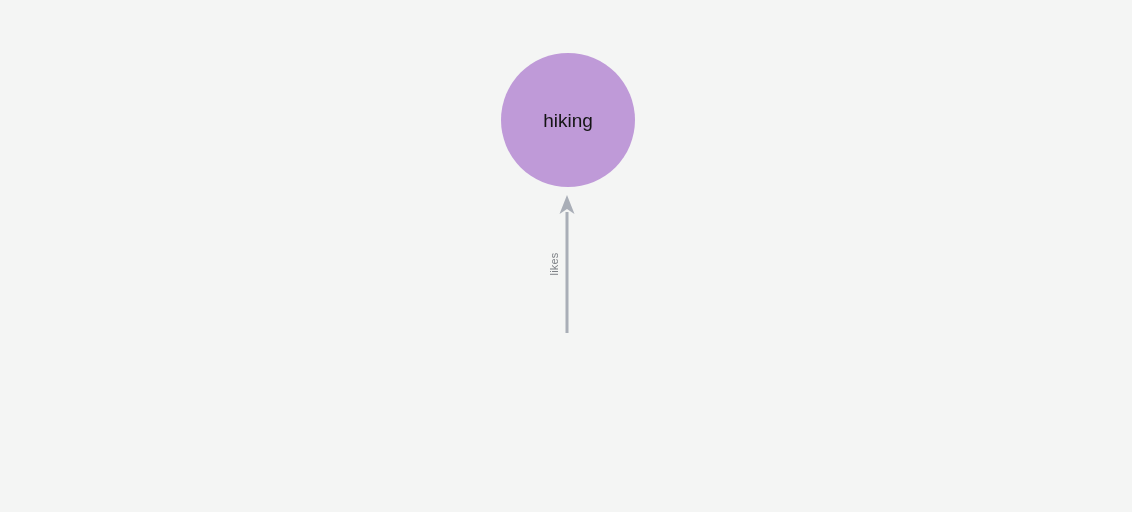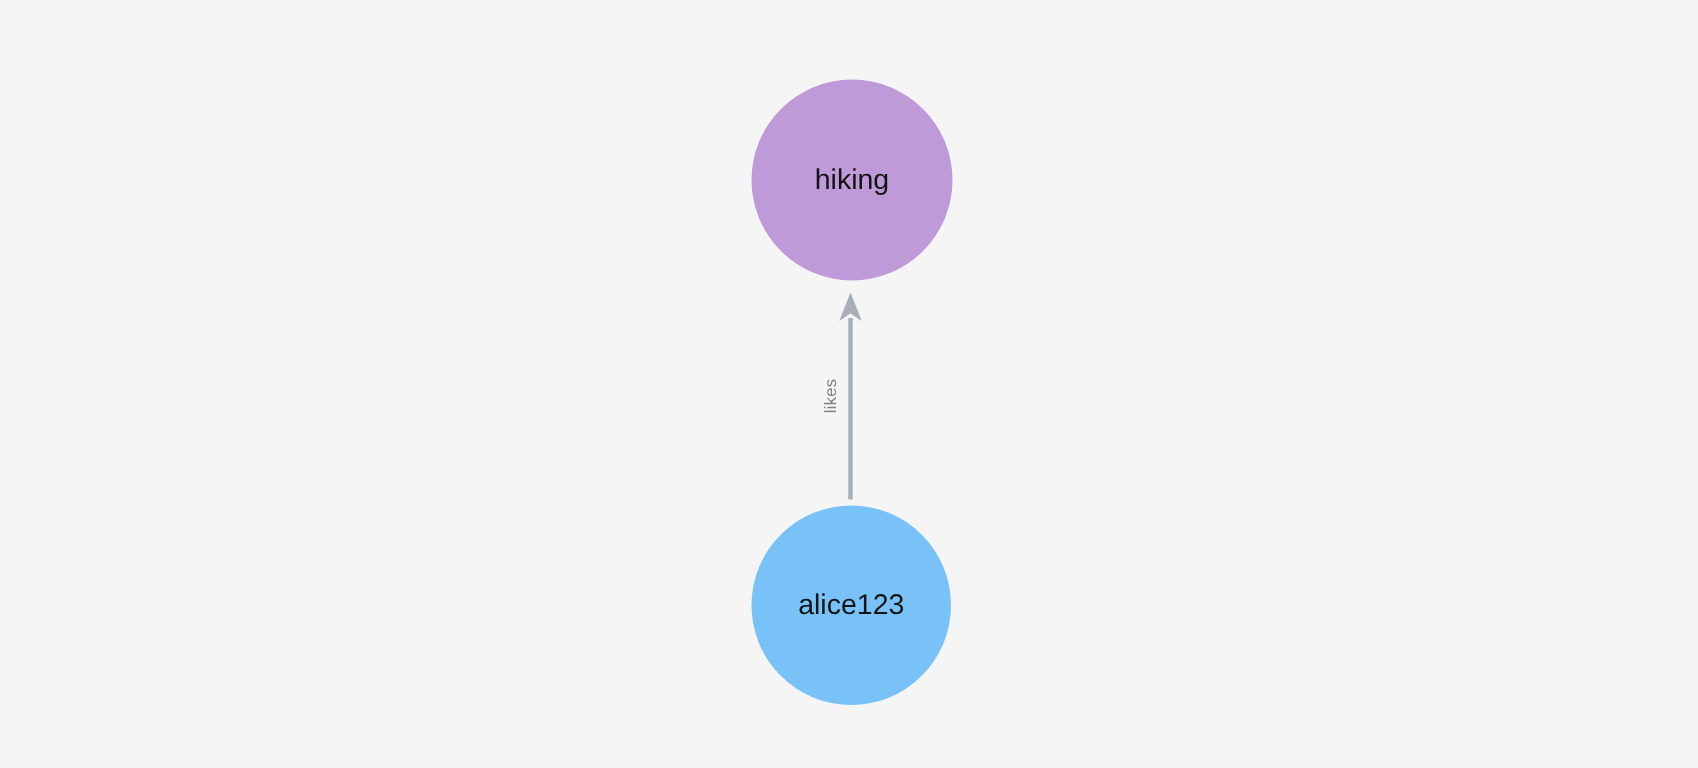--- a/index.html
+++ b/index.html
@@ -84,17 +84,14 @@
       <polygon points="567,195 574.5,214 567,209 559.5,214" fill="#a9aeb7"></polygon>
     </g>
   </svg>
 
   <div class="edge-label" id="edge-label-likes">likes</div>
 
   <div class="node" id="node-hiking">
     <span class="node-label">hiking</span>
   </div>
 
-  <div class="node" id="node-alice123">
-    <span class="node-label">alice123</span>
-  </div>
 
 </div>
 
 </body></html>

